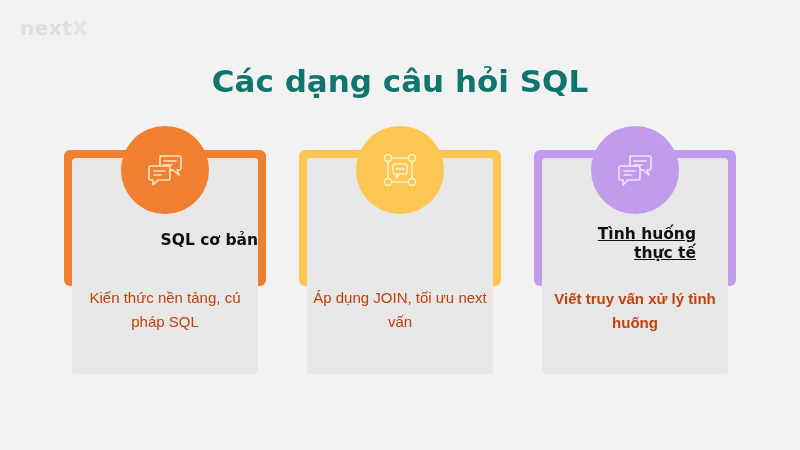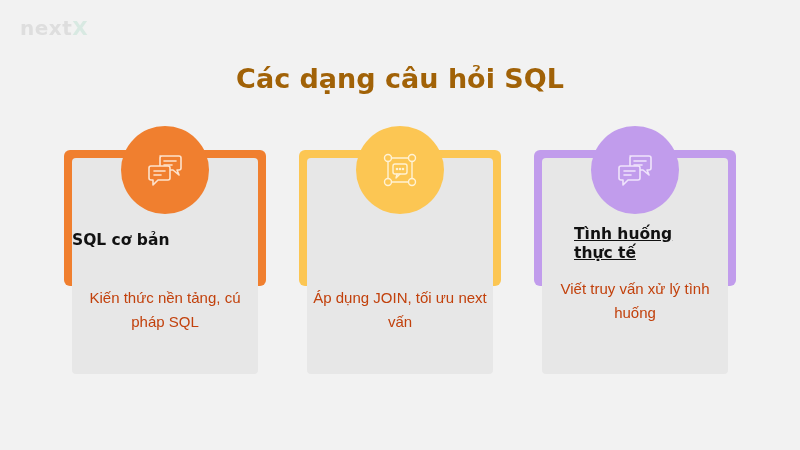--- a/index.html
+++ b/index.html
@@ -26,22 +26,22 @@
     }
     .logo .x { color: #d8e9e2; }
     .title {
       position: absolute;
       left: 0;
       top: 63px;
       width: 800px;
       text-align: center;
       font-family: "DejaVu Sans", sans-serif;
       font-weight: bold;
-      font-size: 27px;
-      color: #a16207;
+      font-size: 31px;
+      color: #0f766e;
     }
     .card {
       position: absolute;
       top: 150px;
       width: 202px;
       height: 226px;
     }
     .frame {
       position: absolute;
       left: 0;
@@ -68,21 +68,21 @@
       border-radius: 50%;
       display: flex;
       align-items: center;
       justify-content: center;
     }
     .circle svg { width: 44px; height: 44px; }
     .card-title {
       position: absolute;
       left: 8px;
       width: 186px;
-      text-align: left;
+      text-align: right;
       font-family: "DejaVu Sans", sans-serif;
       font-weight: bold;
       font-size: 15.5px;
       color: #111;
       line-height: 19px;
     }
     .card-desc {
       position: absolute;
       left: 14px;
       width: 174px;
@@ -144,14 +144,14 @@
     <svg viewBox="0 0 44 44" fill="none" stroke="#efe4fb" stroke-width="1.6" stroke-linejoin="round" stroke-linecap="round">
       <path d="M17 8 h19 a2 2 0 0 1 2 2 v10 a2 2 0 0 1 -2 2 h-2 l2 5 l-6 -5 h-11 a2 2 0 0 1 -2 -2 v-10 a2 2 0 0 1 2 -2z"></path>
       <line x1="21" y1="13" x2="33" y2="13"></line>
       <line x1="21" y1="17" x2="29" y2="17"></line>
       <path d="M8 18 h17 a2 2 0 0 1 2 2 v10 a2 2 0 0 1 -2 2 h-10 l-5 5 v-5 h-2 a2 2 0 0 1 -2 -2 v-10 a2 2 0 0 1 2 -2z" fill="#c19cec"></path>
       <line x1="11" y1="23" x2="22" y2="23"></line>
       <line x1="11" y1="27" x2="18" y2="27"></line>
     </svg>
   </div>
   <div class="card-title" style="top:75px; left:40px; width:122px;text-decoration:underline;">Tình huống thực tế</div>
-  <div class="card-desc" style="top:127px;">Viết truy vấn xử lý tình huống</div>
+  <div class="card-desc" style="top:137px;font-weight:bold;">Viết truy vấn xử lý tình huống</div>
 </div>
 
 </body></html>

